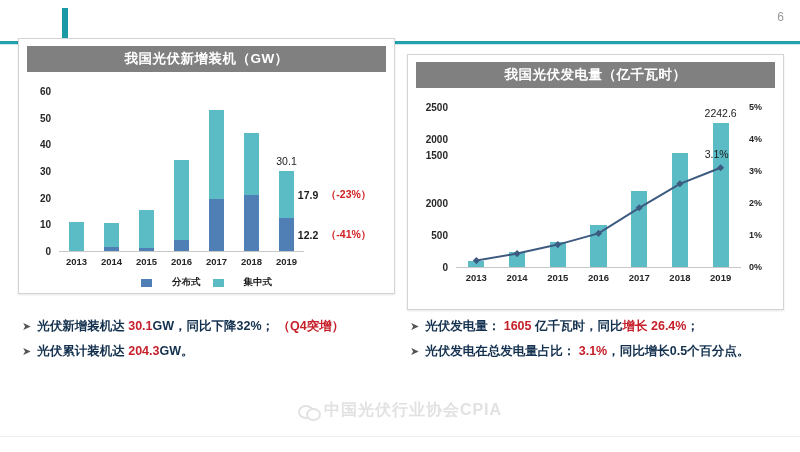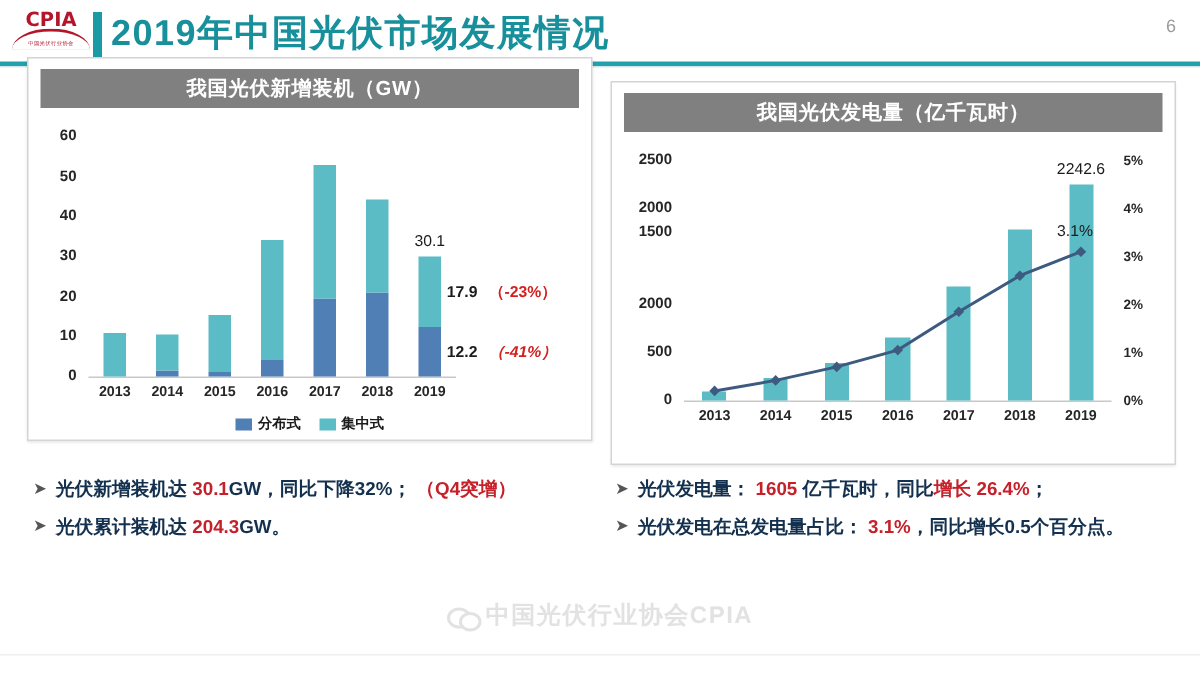--- a/index.html
+++ b/index.html
@@ -47,21 +47,21 @@
   .bar-teal{background:#5BBCC6;}
   .bar-blue{background:#4F7FB5;}
   .dlabel{position:absolute;font-size:10.5px;font-weight:normal;color:#1b1b1b;
      white-space:nowrap;transform:translate(-50%,-50%);}
   .dlabel-l{position:absolute;font-size:10.5px;font-weight:bold;color:#1b1b1b;
      white-space:nowrap;transform:translateY(-50%);}
   .dlabel-red{position:absolute;font-size:10.5px;font-weight:bold;color:#d32020;
      white-space:nowrap;transform:translateY(-50%);}
   .legend{position:absolute;left:0;right:0;bottom:4px;display:flex;
      justify-content:center;align-items:center;gap:12px;}
-  .lg-item{display:flex;align-items:center;gap:4px;font-size:9.5px;
+  .lg-item{display:flex;align-items:center;gap:20px;font-size:9.5px;
      font-weight:bold;color:#1b1b1b;}
   .lg-sw{width:11px;height:8px;display:inline-block;}
   .lg-line{width:16px;height:2px;background:#3d5a80;position:relative;display:inline-block;}
   .lg-line:after{content:"";position:absolute;left:5px;top:-2px;width:6px;height:6px;
      background:#3d5a80;transform:rotate(45deg);}
 
   
   .bullets{position:absolute;top:318px;left:0;width:800px;height:72px;}
   .bullet-col{position:absolute;top:0;}
   #bl-left{left:22px;width:385px;}
@@ -81,27 +81,21 @@
   .wm-icon .b1{position:absolute;left:0;top:2px;width:12px;height:10px;
      border-radius:50%;border:2px solid #e2e2e2;}
   .wm-icon .b2{position:absolute;left:8px;top:5px;width:11px;height:9px;
      border-radius:50%;border:2px solid #e2e2e2;background:#fff;}
   .wm-line{position:absolute;left:0;right:0;top:436px;height:1px;background:#eeeeee;}
 </style>
 </head>
 <body>
 
 <div class="header">
-  <div class="logo">
-    <div class="logo-cpia">CPIA</div>
-    <div class="logo-swoosh"></div>
-    <div class="logo-sub">中国光伏行业协会</div>
-  </div>
   <div class="title-bar"></div>
-  <div class="title-text">2019年中国光伏市场发展情况</div>
   <div class="header-rule"></div>
   <div class="header-rule2"></div>
   <div class="page-no">6</div>
 </div>
 
 <div class="panel" id="panel-left">
   <div class="panel-title">我国光伏新增装机（GW）</div>
   <div class="plot" id="plot-left">
       <div class="ylab" style="left: 6px; width: 26px; top: 172px;">0</div>
       <div class="ylab" style="left: 6px; width: 26px; top: 145.333px;">10</div>
@@ -128,21 +122,21 @@
       <div class="bar bar-blue" style="left: 225.15px; width: 14.7px; top: 116.267px; height: 55.7333px;"></div>
       <div class="bar bar-teal" style="left: 225.15px; width: 14.7px; top: 54.1333px; height: 62.1333px;"></div>
       <div class="xlab" style="left: 210.5px; width: 44px; top: 177px;">2018</div>
       <div class="bar bar-blue" style="left: 260.15px; width: 14.7px; top: 139.467px; height: 32.5333px;"></div>
       <div class="bar bar-teal" style="left: 260.15px; width: 14.7px; top: 91.7333px; height: 47.7333px;"></div>
       <div class="xlab" style="left: 245.5px; width: 44px; top: 177px;">2019</div>
       <div class="dlabel" style="left: 267.5px; top: 81.7333px;">30.1</div>
       <div class="dlabel-l" style="left: 278.85px; top: 115.6px;">17.9</div>
       <div class="dlabel-red" style="left: 306.85px; top: 115.6px;">（-23%）</div>
       <div class="dlabel-l" style="left: 278.85px; top: 155.733px;">12.2</div>
-      <div class="dlabel-red" style="left: 306.85px; top: 155.733px; font-style: italic;">（-41%）</div>
+      <div class="dlabel-red" style="left: 306.85px; top: 155.733px;">（-41%）</div>
     </div>
   <div class="legend">
     <div class="lg-item">
       <span class="lg-sw" style="background:#4F7FB5"></span>
       <span>分布式</span>
     </div>
     <div class="lg-item">
       <span class="lg-sw" style="background:#5BBCC6"></span>
       <span>集中式</span>
     </div>

